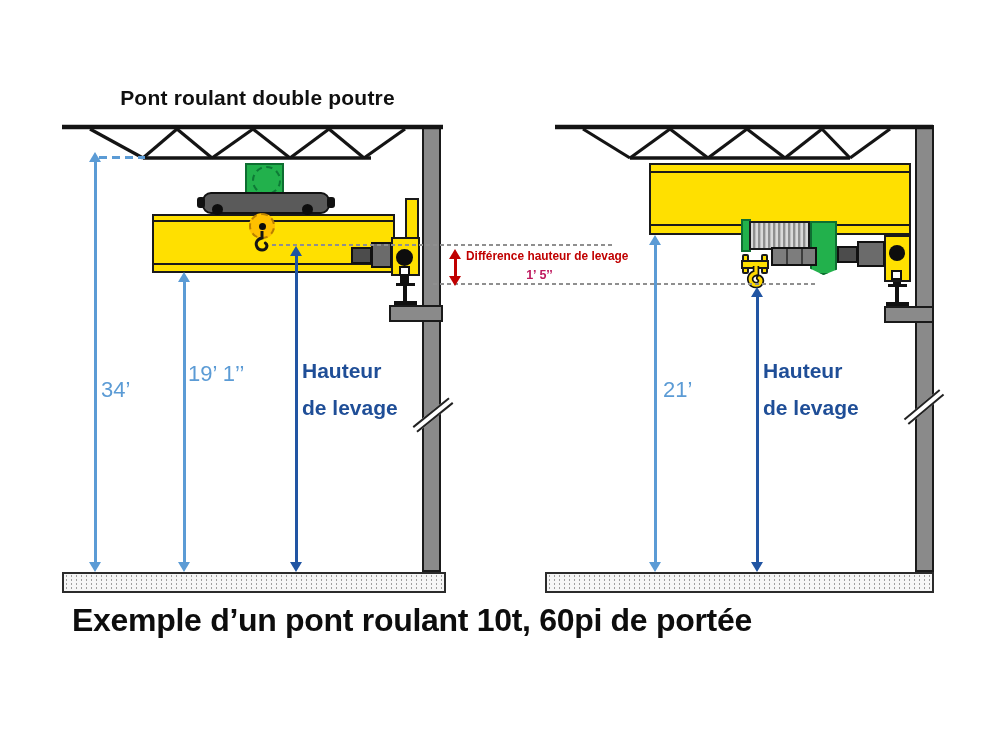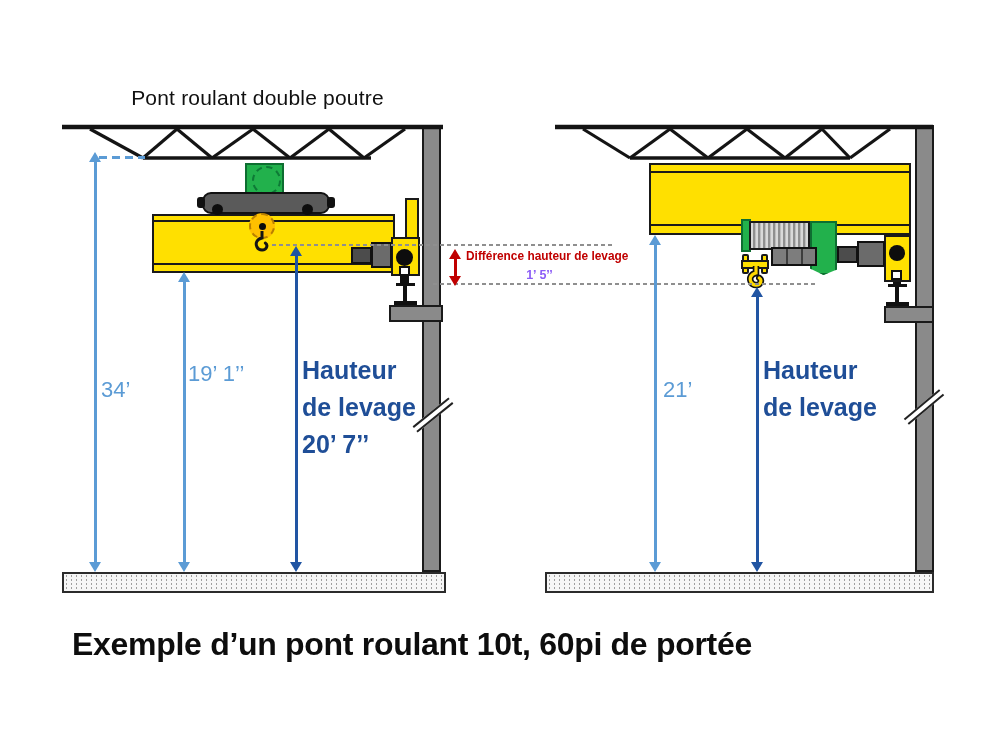--- a/index.html
+++ b/index.html
@@ -1,20 +1,20 @@
 <!DOCTYPE html>
 <html><head>
 <meta charset="utf-8">
 <style>
   html,body{margin:0;padding:0;background:#fff;}
   .canvas{position:relative;width:1000px;height:750px;background:#ffffff;
           font-family:"Liberation Sans",sans-serif;overflow:hidden;}
   .abs{position:absolute;}
   
-  .diagram-title{font-size:21px;font-weight:normal;color:#101010;text-align:center;letter-spacing:.2px;}
+  .diagram-title{font-size:21px;font-weight:bold;color:#101010;text-align:center;letter-spacing:.2px;}
   .caption{font-size:32px;font-weight:bold;color:#0d0d0d;text-align:center;letter-spacing:-.3px;}
   
   .column{background:#8a8a8a;border:2px solid #1a1a1a;box-sizing:border-box;}
   .bracket{background:#8a8a8a;border:2px solid #1a1a1a;box-sizing:border-box;}
   .floor{background-color:#f6f6f6;border:2px solid #2b2b2b;box-sizing:border-box;
          background-image:radial-gradient(circle,#9e9e9e 0.8px,transparent 1px);background-size:5px 4px;}
   .girder{background:#FFE000;border:2.5px solid #1a1a1a;box-sizing:border-box;}
   .flange{position:absolute;left:0;right:0;height:2px;background:#1a1a1a;}
   .yellowbox{background:#FFE000;border:2px solid #1a1a1a;box-sizing:border-box;}
   .graybox{border:2px solid #111;box-sizing:border-box;}
@@ -43,24 +43,24 @@
   .c-light .ah.top{border-bottom-color:#5B9BD5;}
   .c-light .ah.bottom{border-top-color:#5B9BD5;}
   .c-dark .shaft{background:#2155A3;}
   .c-dark .ah.top{border-bottom-color:#2155A3;}
   .c-dark .ah.bottom{border-top-color:#2155A3;}
   .c-red .shaft{background:#C00000;width:3.5px;}
   .c-red .ah.top{border-bottom-color:#C00000;}
   .c-red .ah.bottom{border-top-color:#C00000;}
   
   .dim-label{font-size:22px;color:#5B9BD5;white-space:nowrap;}
-  .lift-label{font-size:25px;font-weight:bold;color:#1F4E97;line-height:37px;white-space:nowrap;}
+  .lift-label{font-size:21px;font-weight:bold;color:#1F4E97;line-height:37px;white-space:nowrap;}
   .diff-label{font-size:12.5px;font-weight:bold;color:#C00000;white-space:nowrap;
               transform:scaleX(.95);transform-origin:left center;}
-  .diff-value{font-size:12.5px;font-weight:bold;color:#8b5cf6;text-align:center;}
+  .diff-value{font-size:12.5px;font-weight:bold;color:#be185d;text-align:center;}
 </style>
 </head>
 <body>
 
 <div class="canvas">
 
   <div class="abs diagram-title" style="left:60px;top:86px;width:395px;">Pont roulant double poutre</div>
 
   <div class="abs column" style="left:422px;top:125px;width:19px;height:447px;"></div>
   <div class="abs bracket" style="left:389px;top:305px;width:54px;height:17px;"></div>
@@ -202,26 +202,25 @@
     <div class="ah top"></div>
       <div class="shaft"></div>
       <div class="ah bottom"></div>
   </div>
 
   <div class="abs dim-label" style="left:101px;top:377px;">34’</div>
   <div class="abs dim-label" style="left:188px;top:361px;">19’ 1’’</div>
   <div class="abs lift-label" style="left:302px;top:352px;">
     <div>Hauteur</div>
     <div>de levage</div>
-    <div>20’ 7’’</div>
   </div>
   <div class="abs dim-label" style="left:663px;top:377px;">21’</div>
   <div class="abs lift-label" style="left:763px;top:352px;">
     <div>Hauteur</div>
     <div>de levage</div>
   </div>
 
   <div class="abs diff-label" style="left:466px;top:249px;">Différence hauteur de levage</div>
   <div class="abs diff-value" style="left:472px;top:268px;width:135px;">1’ 5’’</div>
 
-  <div class="abs caption" style="left:0;top:626px;width:824px;">Exemple d’un pont roulant 10t, 60pi de portée</div>
+  <div class="abs caption" style="left:0;top:602px;width:824px;">Exemple d’un pont roulant 10t, 60pi de portée</div>
 
 </div>
 
 </body></html>

